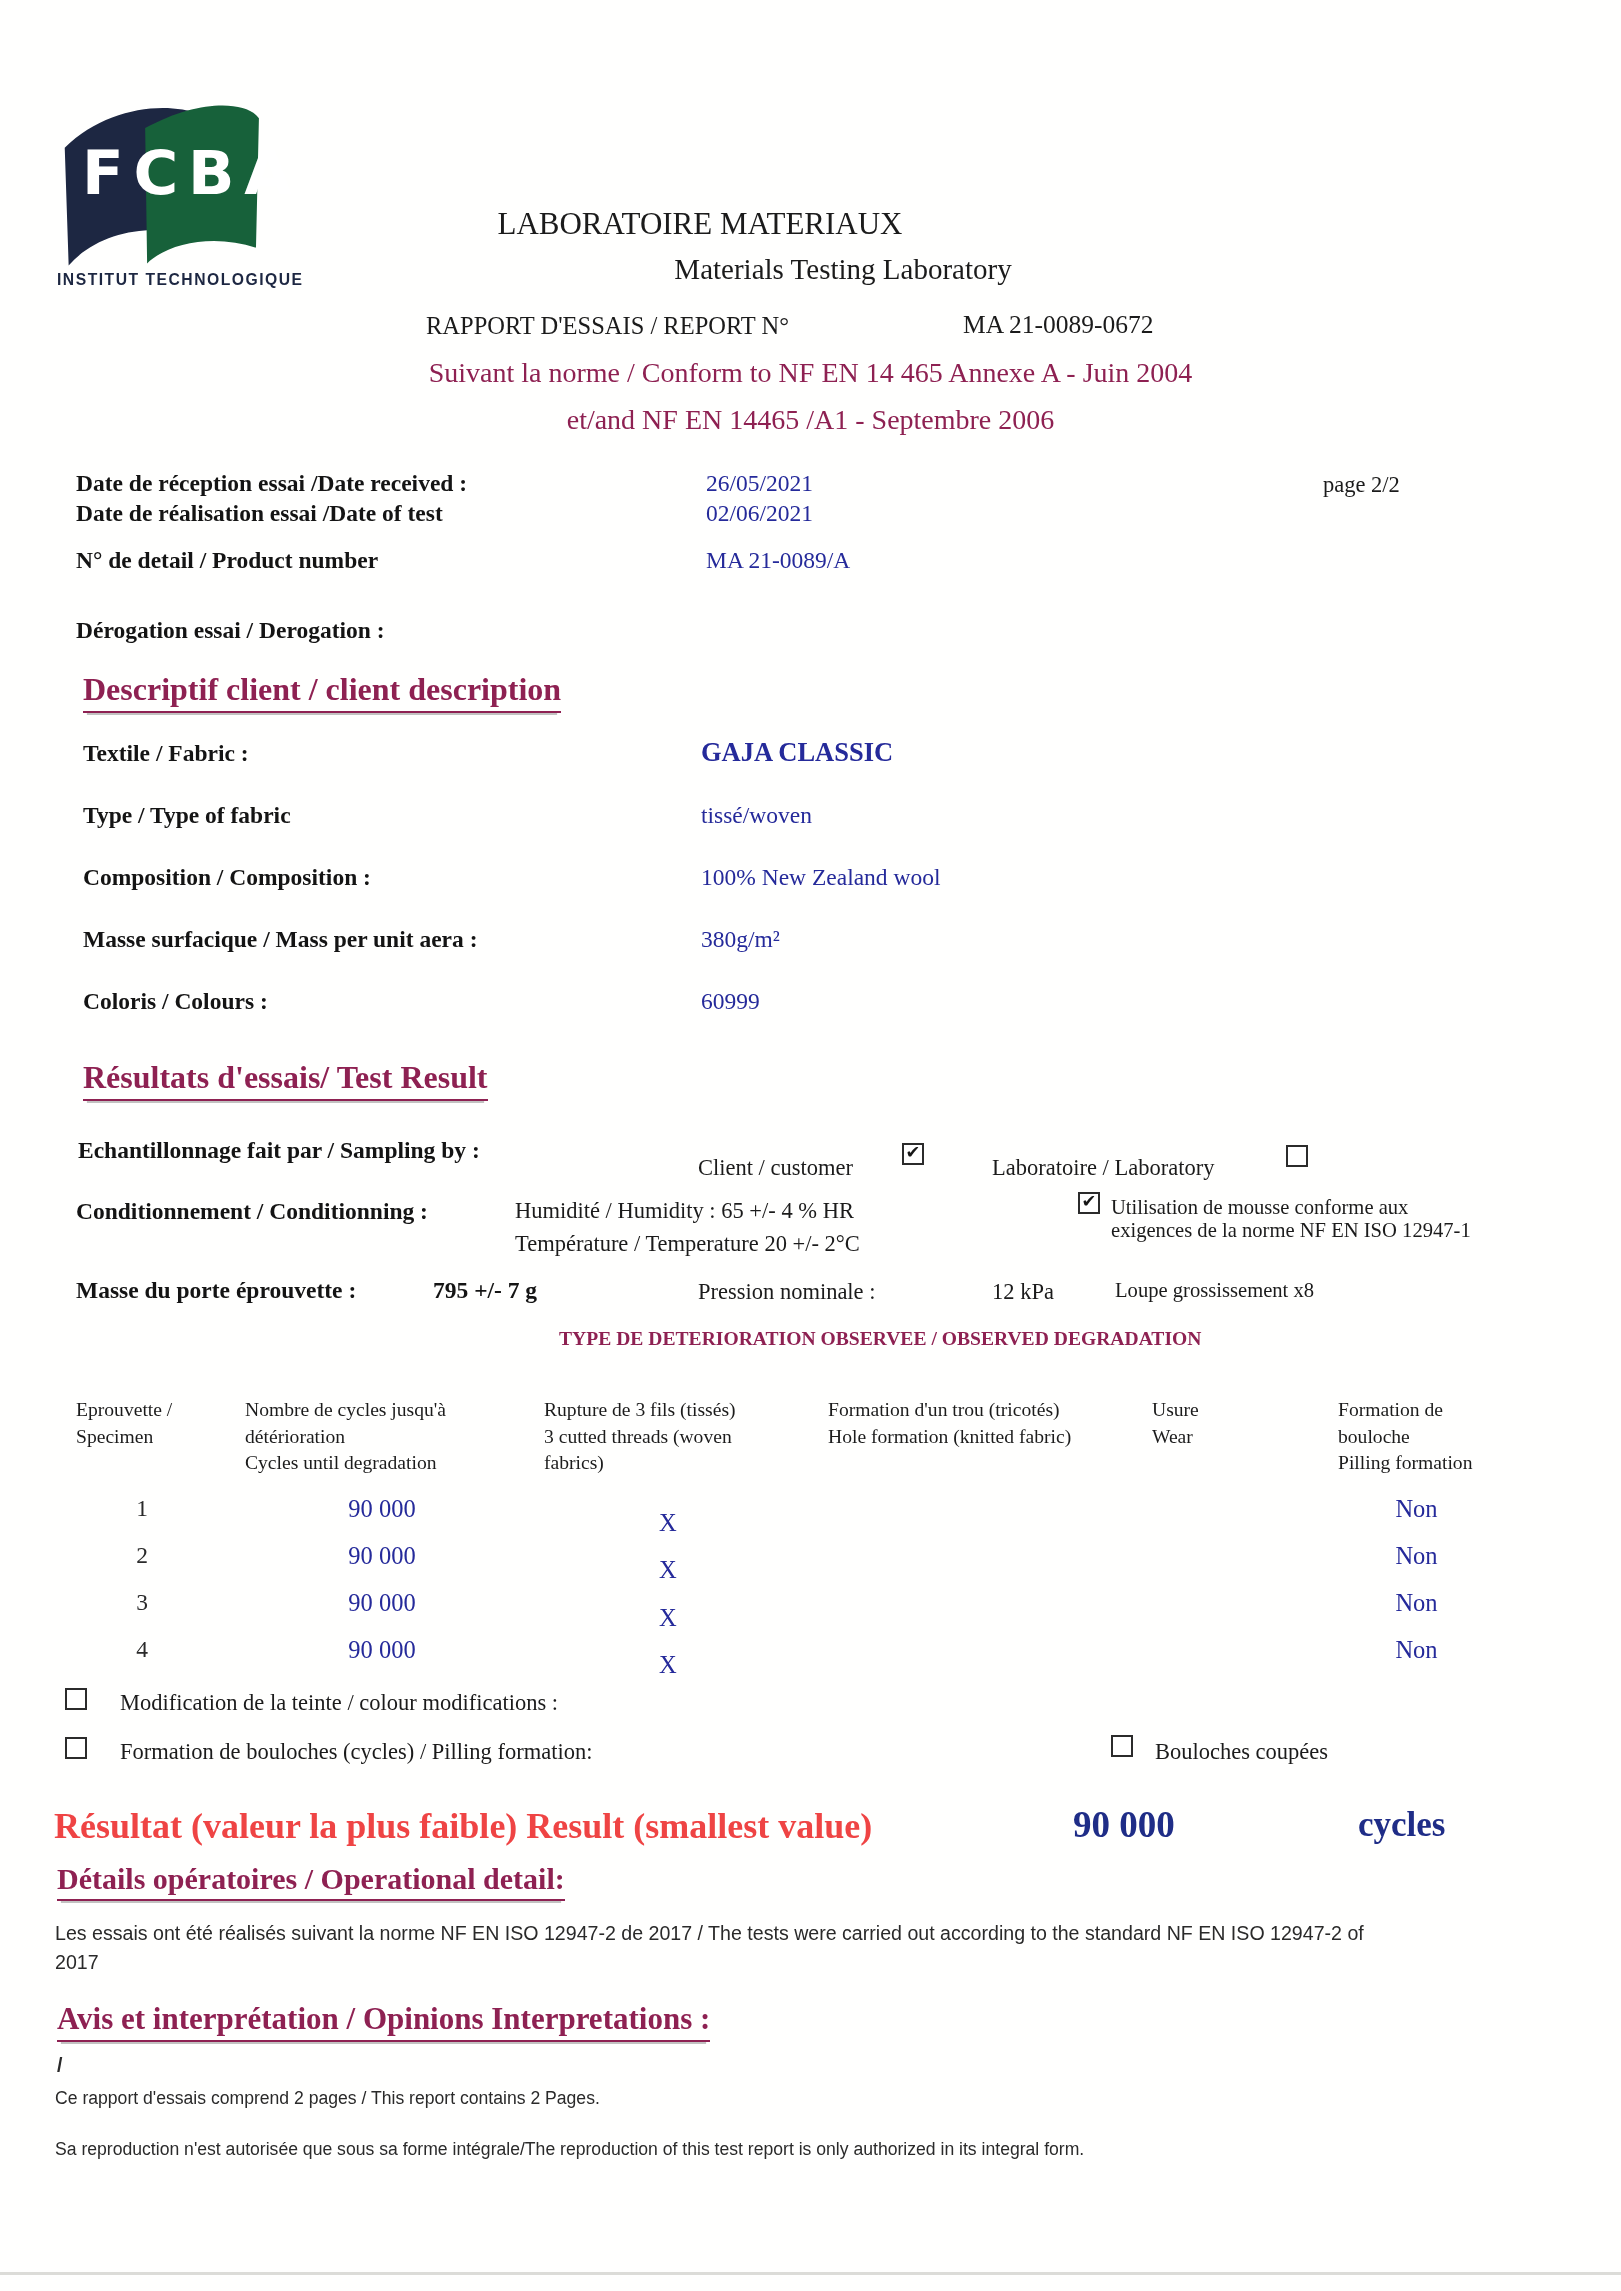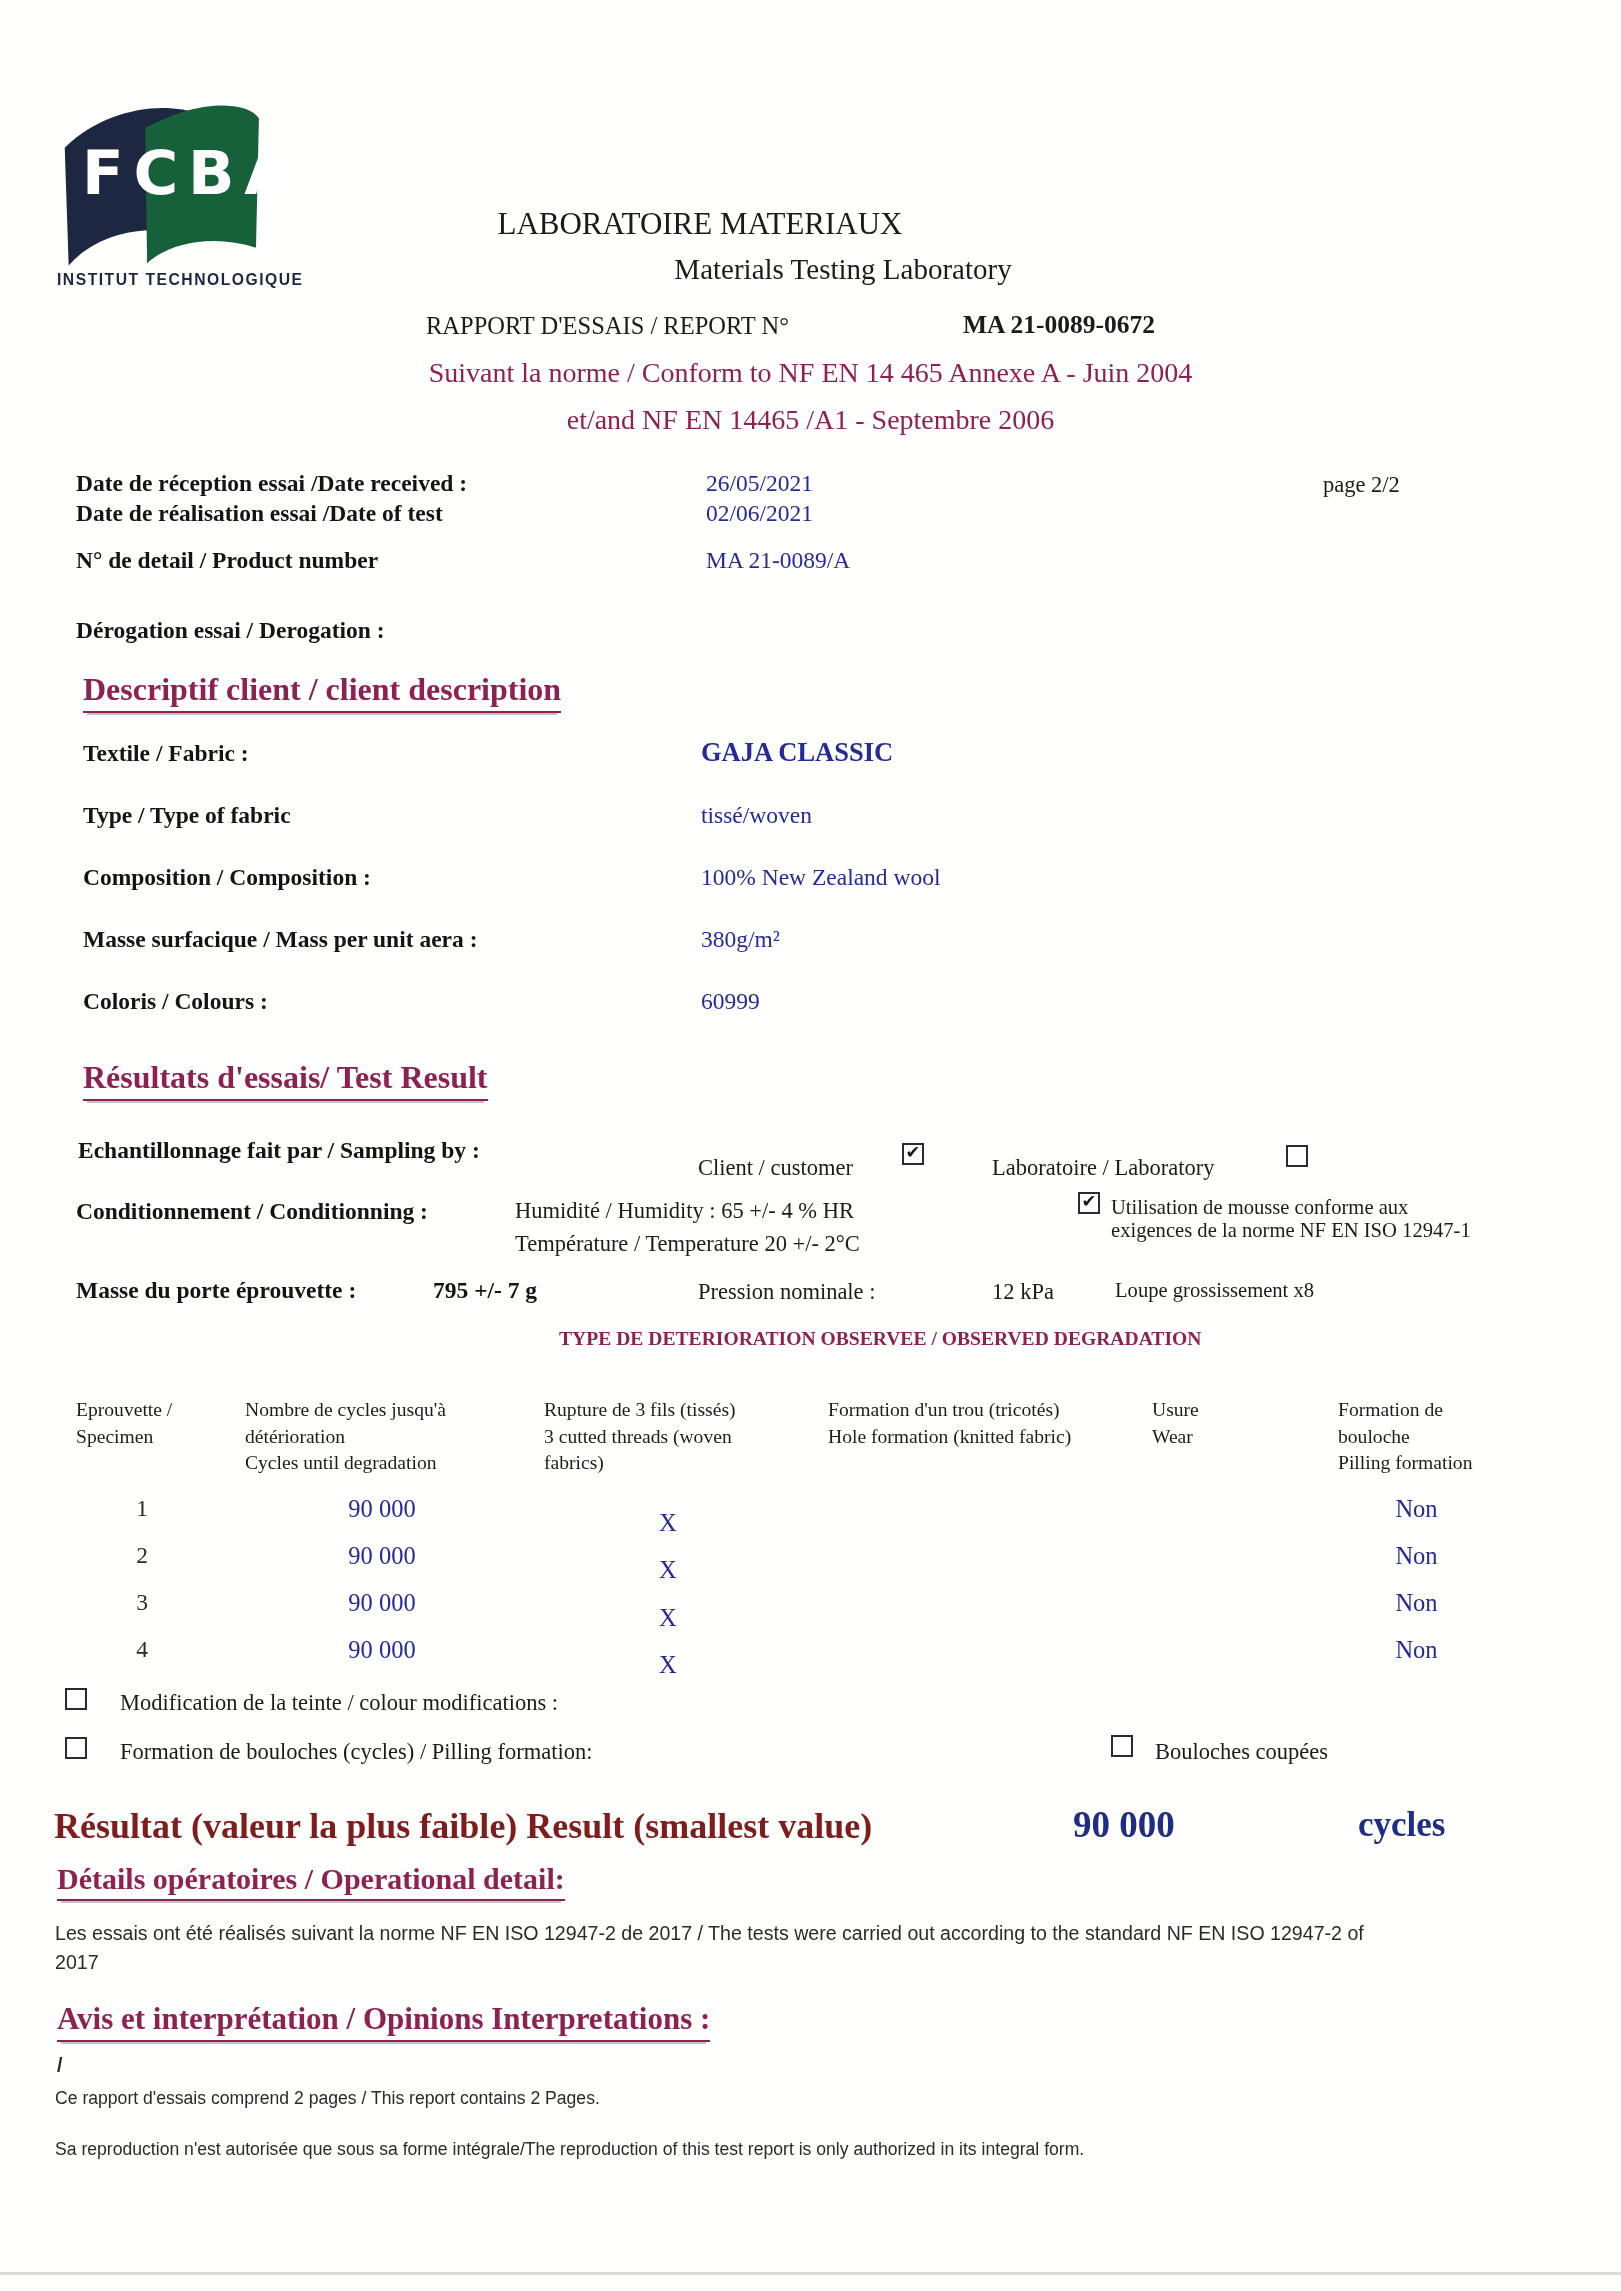--- a/index.html
+++ b/index.html
@@ -32,21 +32,21 @@
       <path d="M96,50 C150,20 200,22 212,40 L209,172 C168,158 120,166 98,188 Z" fill="#17613a"></path>
     </svg>
     <div class="logo-txt" style="left:31px;top:76px;font-size:61px;letter-spacing:9.8px">FCBA</div>
   </div>
   <div class="abs sans" style="left:57px;top:271px;font-weight:bold;font-size:15.7px;color:#1d2742;letter-spacing:1.5px">INSTITUT  TECHNOLOGIQUE</div>
 
   <div class="abs" style="left:0;top:206px;width:1290px;text-align:center;padding-left:110px;font-size:31px;box-sizing:border-box">LABORATOIRE MATERIAUX</div>
   <div class="abs" style="left:0;top:253px;width:1621px;text-align:center;padding-left:65px;font-size:29px;box-sizing:border-box">Materials Testing Laboratory</div>
 
   <div class="abs" style="left:426px;top:312px;font-size:24.5px">RAPPORT D'ESSAIS / REPORT N°</div>
-  <div class="abs" style="left:963px;top:310px;font-size:25.5px;font-weight:bold">MA 21-0089-0672</div>
+  <div class="abs" style="left:963px;top:310px;font-size:25.5px;font-weight:normal">MA 21-0089-0672</div>
 
   <div class="abs norm" style="left:0;top:357px">Suivant la norme / Conform to NF EN 14 465 Annexe A - Juin 2004</div>
   <div class="abs norm" style="left:0;top:404px">et/and NF EN 14465 /A1 - Septembre 2006</div>
 
   <div class="abs lbl" style="left:76px;top:470px">Date de réception essai  /Date received :</div>
   <div class="abs val" style="left:706px;top:470px">26/05/2021</div>
   <div class="abs ser" style="left:1323px;top:472px">page 2/2</div>
   <div class="abs lbl" style="left:76px;top:500px">Date de réalisation essai /Date of test</div>
   <div class="abs val" style="left:706px;top:500px">02/06/2021</div>
   <div class="abs lbl" style="left:76px;top:547px">N° de detail / Product number</div>
@@ -131,21 +131,21 @@
 
   <div class="cb" style="left:65px;top:1688px"></div>
   <div class="abs ser" style="left:120px;top:1690px">Modification de la teinte / colour modifications :</div>
 
   <div class="cb" style="left:65px;top:1737px"></div>
   <div class="abs ser" style="left:120px;top:1739px">Formation de bouloches (cycles) / Pilling formation:</div>
 
   <div class="cb" style="left:1111px;top:1735px"></div>
   <div class="abs ser" style="left:1155px;top:1739px">Bouloches coupées</div>
 
-  <div class="abs" style="left:54px;top:1805px;font-weight:bold;font-size:36px;color:#7f1d1d">Résultat (valeur la plus faible) Result (smallest value)</div>
+  <div class="abs" style="left:54px;top:1805px;font-weight:bold;font-size:36px;color:#ef4444">Résultat (valeur la plus faible) Result (smallest value)</div>
   <div class="abs" style="left:1073px;top:1803px;font-weight:bold;font-size:37px;color:#1f2d87">90 000</div>
   <div class="abs" style="left:1358px;top:1805px;font-weight:bold;font-size:35px;color:#1f2d87">cycles</div>
 
   <div class="abs h-maroon" style="left:57px;top:1862px;font-size:30px">Détails opératoires / Operational detail:</div>
   <div class="abs sans" style="left:55px;top:1919px;width:1323px;font-size:19.6px;line-height:29px;color:#2a2a2a">Les essais ont été réalisés suivant la norme NF EN ISO 12947-2 de 2017 / The tests were carried out according to the standard NF EN ISO 12947-2 of 2017</div>
 
   <div class="abs h-maroon" style="left:57px;top:2001px;font-size:31px">Avis et interprétation / Opinions Interpretations :</div>
   <div class="abs sans" style="left:57px;top:2054px;font-weight:bold;font-size:19.6px;color:#2a2a2a">/</div>
   <div class="abs sans" style="left:55px;top:2088px;font-size:17.6px;color:#2a2a2a">Ce rapport d'essais comprend 2 pages / This report contains 2 Pages.</div>
   <div class="abs sans" style="left:55px;top:2139px;font-size:17.6px;color:#2a2a2a">Sa reproduction n'est autorisée que sous sa forme intégrale/The reproduction of this test report is only authorized in its integral form.</div>

